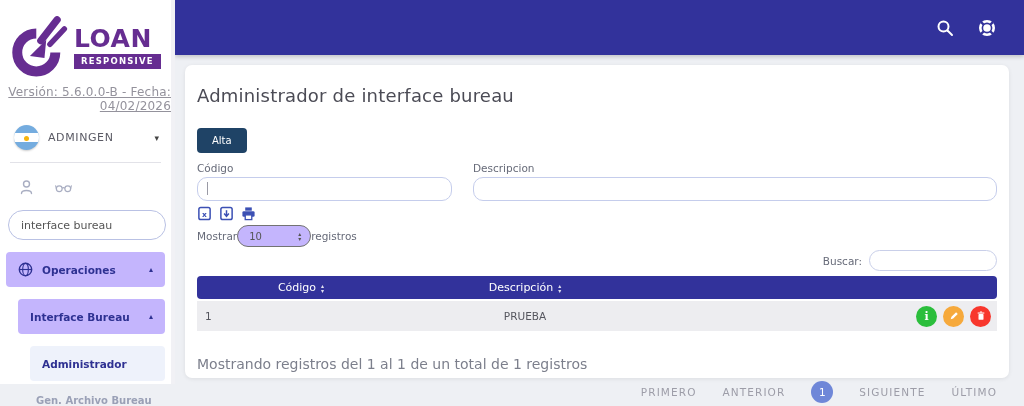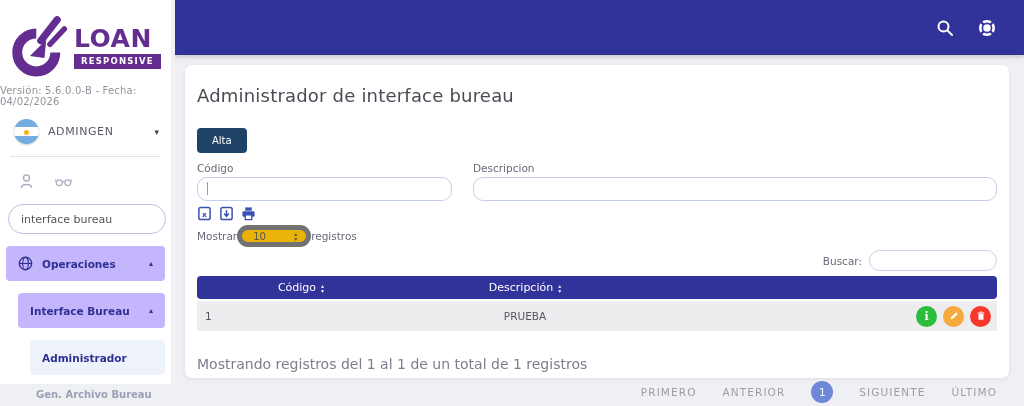--- a/index.html
+++ b/index.html
@@ -26,21 +26,21 @@
     position:absolute; left:0; top:0; width:175px; height:384px;
     background:#fff; z-index:3;
     border-right:4px solid #f1f1f5;
     padding:12px 0 0 0;
   }
   .logo{ display:flex; align-items:center; gap:6px; padding:4px 8px 0 10px; }
   .logo-txt{ display:flex; flex-direction:column; align-items:flex-start; }
   .logo-name{ font-size:25px; font-weight:bold; color:#662d91; letter-spacing:.5px; line-height:26px;}
   .logo-tag{ background:#662d91; color:#fff; font-size:8.5px; font-weight:bold;
     letter-spacing:1.2px; padding:2.5px 7px; margin-top:2px;}
-  .version{ text-align:left; font-size:10px; color:#94929c; margin-top:7px; letter-spacing:.2px;}
+  .version{ text-align:right; font-size:12px; color:#94929c; margin-top:7px; letter-spacing:.2px;text-decoration:underline;}
   .user-row{ display:flex; align-items:center; gap:9px; padding:12px 12px 10px 14px; cursor:pointer;}
   .avatar{ width:25px; height:25px; border-radius:50%; overflow:hidden; position:relative;
     background:#74acdf; flex:0 0 auto; box-shadow:0 1px 2px rgba(0,0,0,.2);}
   .avatar .mid{ position:absolute; left:0; top:8px; width:100%; height:9px; background:#fff;}
   .avatar .sun{ position:absolute; left:10px; top:10.5px; width:5px; height:5px; border-radius:50%; background:#f6b40e;}
   .user-name{ font-size:11px; color:#5a5a64; letter-spacing:.6px; flex:1;}
   .caret-down{ font-size:9px; color:#444; }
   .side-div{ border:none; border-top:1px solid #e2e2e8; margin:2px 10px 0 10px;}
   .tool-icons{ display:flex; gap:20px; padding:16px 0 0 18px;}
   .tool-icons svg{ width:17px; height:17px;}
@@ -86,22 +86,22 @@
     width:100%; height:24px; border:1px solid #c5cdec; border-radius:10px;
     padding:0 10px; font-size:11px; color:#444; outline:none; background:#fff;
     font-family:"DejaVu Sans","Liberation Sans",sans-serif;
   }
   .text-cursor{ position:absolute; left:10px; top:5px; width:1px; height:13px; background:#9a9aa5;}
   .export-row{ display:flex; gap:7px; margin-top:5px; align-items:center;}
   .export-row svg{ width:15px; height:15px; cursor:pointer;}
   .length-row{ display:flex; align-items:center; margin-top:4px; font-size:10.5px; color:#666a78;}
   .pill-select{
     display:inline-flex; align-items:center; justify-content:space-between;
-    border:5px solid #737373; border-radius:12px; height:22px; width:74px;
-    padding:0 9px 0 11px; font-size:10px; color:#555; cursor:pointer; background:#eab308;
+    border:1px solid #737373; border-radius:12px; height:22px; width:74px;
+    padding:0 9px 0 11px; font-size:10px; color:#555; cursor:pointer; background:#c4b5fd;
   }
   .updown{ display:inline-flex; flex-direction:column; align-items:center;}
   .updown i{ font-style:normal; font-size:6px; line-height:5px; color:#555;}
   .buscar-row{ display:flex; justify-content:flex-end; align-items:center; gap:7px; margin-top:3px;
     font-size:10.5px; color:#666a78;}
   .buscar-input{
     width:128px; height:21px; border:1px solid #c9cfe9; border-radius:11px;
     padding:0 10px; font-size:10.5px; color:#444; outline:none; background:#fff;
     font-family:"DejaVu Sans","Liberation Sans",sans-serif;
   }

